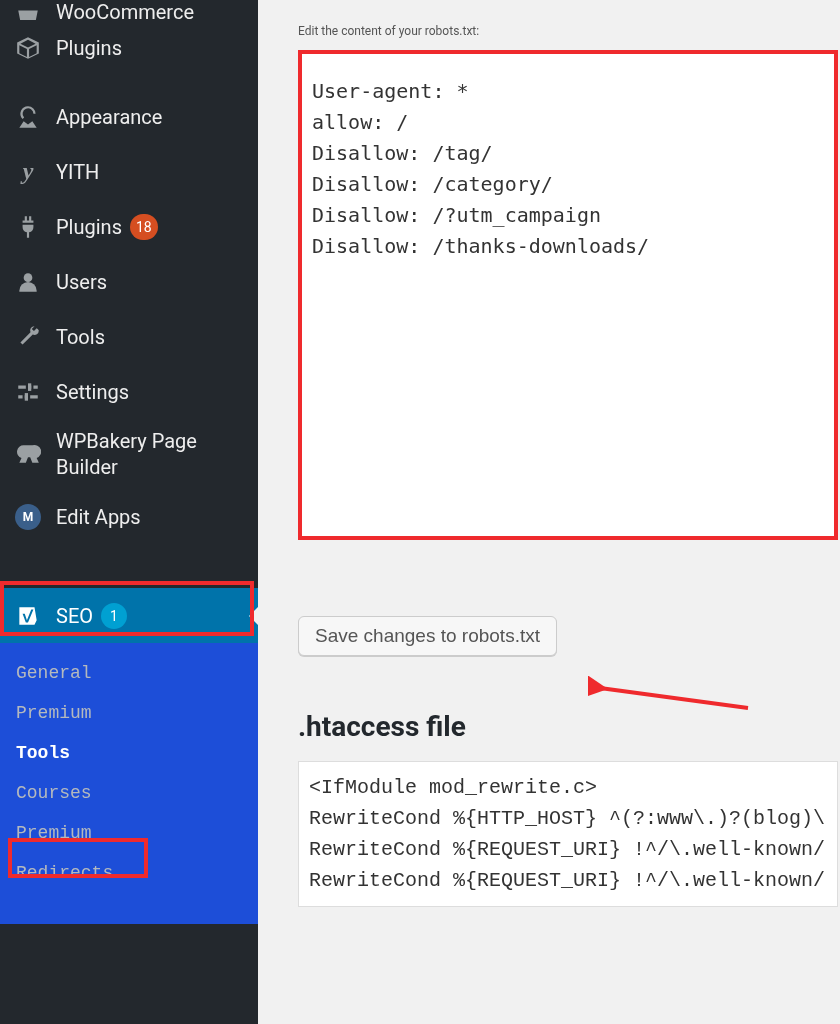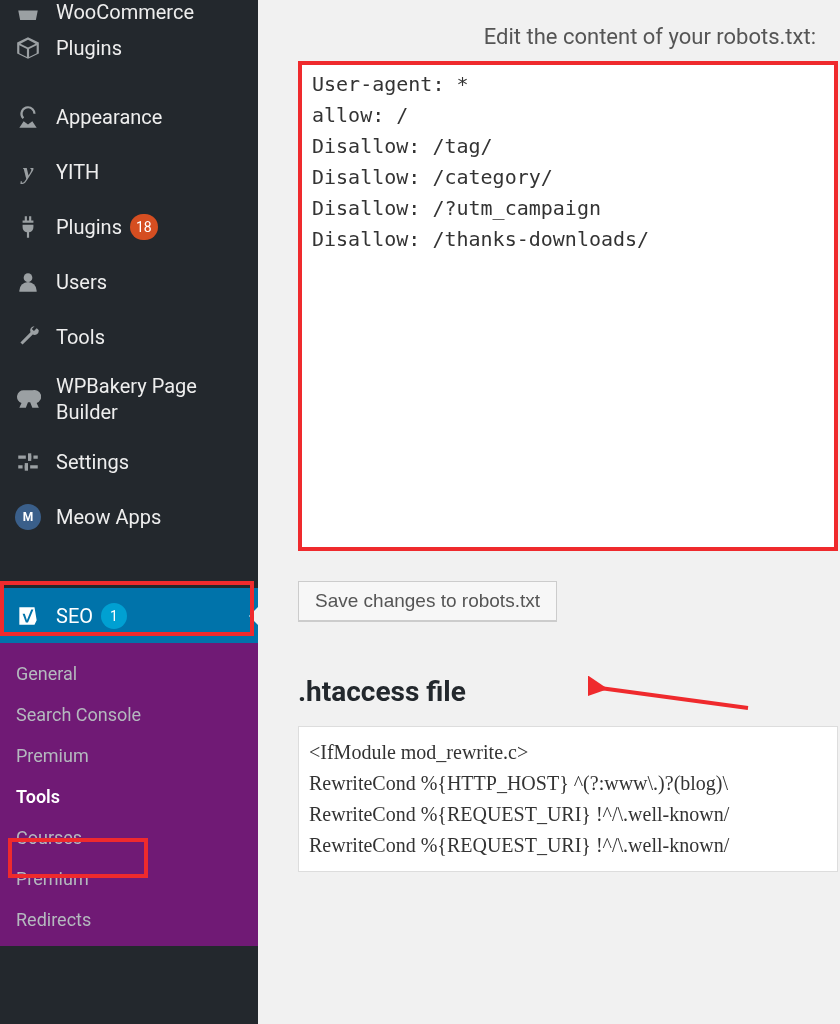--- a/index.html
+++ b/index.html
@@ -6,30 +6,30 @@
 body { font-family: -apple-system, BlinkMacSystemFont, "Segoe UI", Roboto, sans-serif; background: #f1f1f1; width: 840px; height: 1024px; overflow: hidden; position: relative; }
 .sidebar { position: absolute; left: 0; top: 0; width: 258px; height: 1024px; background: #23282d; color: #eee; }
 .menu-item { display: flex; align-items: center; padding: 0 12px; height: 55px; font-size: 20px; color: #eee; cursor: pointer; }
 .menu-item .icon { width: 32px; height: 32px; display: flex; align-items: center; justify-content: center; color: #9ba0a3; flex-shrink: 0; }
 .menu-item .label { margin-left: 12px; }
 .menu-item.active { background: #0073aa; color: #fff; position: relative; margin-top: 44px; }
 .menu-item.active .icon { color: #fff; }
 .menu-item.active::after { content: ''; position: absolute; right: 0; top: 50%; transform: translateY(-50%); width: 0; height: 0; border-top: 9px solid transparent; border-bottom: 9px solid transparent; border-right: 9px solid #f1f1f1; }
 .badge { display: inline-flex; align-items: center; justify-content: center; min-width: 26px; height: 26px; border-radius: 13px; background: #d54e21; color: #fff; font-size: 14px; margin-left: 8px; padding: 0 6px; }
 .badge-blue { background: #00a0d2; }
-.submenu { background: #701a75; padding: 10px 0 6px 0; }
+.submenu { background: #1d4ed8; padding: 10px 0 31px 0; font-family: Liberation Mono, monospace; }
 .submenu-item { padding: 10px 16px; font-size: 18px; color: #b4b9be; cursor: pointer; }
 .submenu-item.active { color: #fff; font-weight: 600; }
 .content { position: absolute; left: 258px; top: 0; right: 0; bottom: 0; padding: 24px 24px 24px 40px; background: #f1f1f1; overflow: hidden; }
 h2 { font-size: 28px; color: #23282d; font-weight: 700; margin-bottom: 18px; }
-.desc { font-size: 22px; color: #555; margin-bottom: 12px; text-align: right; }
-.textarea { width: 540px; height: 490px; border: 4px solid #ef2a2d; background: #fff; font-family: Consolas, Monaco, monospace; font-size: 20px; padding: 4px 10px; color: #333; resize: none; line-height: 1.55; white-space: pre; overflow: auto; }
-.save-btn { margin-top: 26px; padding: 8px 16px; font-size: 19px; background: #f7f7f7; border: 1px solid #ccc; border-radius: 0; color: #555; cursor: pointer; box-shadow: 0 1px 0 #ccc; }
+.desc { font-size: 12px; color: #555; margin-bottom: 12px; }
+.textarea { width: 540px; height: 490px; border: 4px solid #ef2a2d; background: #fff; font-family: Consolas, Monaco, monospace; font-size: 20px; padding: 22px 10px; color: #333; resize: none; line-height: 1.55; white-space: pre; overflow: auto; }
+.save-btn { margin-top: 72px; padding: 8px 16px; font-size: 19px; background: #f7f7f7; border: 1px solid #ccc; border-radius: 6px; color: #555; cursor: pointer; box-shadow: 0 1px 0 #ccc; }
 .htaccess-block { margin-top: 54px; }
-.codebox { width: 540px; background: #fff; border: 1px solid #ddd; font-family: Liberation Serif, serif; font-size: 20px; padding: 10px; color: #333; white-space: pre; overflow: hidden; margin-top: 10px; line-height: 1.55; }
+.codebox { width: 540px; background: #fff; border: 1px solid #ddd; font-family: Liberation Mono, monospace; font-size: 20px; padding: 10px; color: #333; white-space: pre; overflow: hidden; margin-top: 10px; line-height: 1.55; }
 .highlight-seo { position: absolute; left: 0; top: 581px; width: 254px; height: 55px; border: 4px solid #ef2a2d; pointer-events: none; }
 .highlight-tools { position: absolute; left: 8px; top: 838px; width: 140px; height: 40px; border: 4px solid #ef2a2d; pointer-events: none; }
 .arrow { position: absolute; pointer-events: none; }
 svg.micon { width: 26px; height: 26px; }
 .meow-circle { width: 26px; height: 26px; border-radius: 50%; background: #3a5f8a; display:flex; align-items:center; justify-content:center; color:#fff; font-size:12px; font-weight:bold; }
 </style>
 </head>
 <body>
 
 <div class="sidebar">
@@ -81,61 +81,60 @@
     <span class="label">Users</span>
   </div>
   <div class="menu-item">
     <span class="icon">
         <svg class="micon" viewBox="0 0 24 24" fill="currentColor">
           <path d="M22 6a4 4 0 01-5.6 3.7L7 19l-2-2 9.3-9.4A4 4 0 0118 2l-2.5 2.5 2 2L20 4a4 4 0 012 2z"></path>
         </svg>
       </span>
     <span class="label">Tools</span>
   </div>
-  <div class="menu-item" style="height:70px;">
-    <span class="icon">
-        <svg class="micon" viewBox="0 0 24 24" fill="currentColor">
-          <path d="M8 4a6 6 0 00-2 11.7l-2 4.3h6l2-5h2l2 5h6l-2-4.3A6 6 0 0016 4H8z"></path>
-        </svg>
-      </span>
-    <span class="label" style="line-height:1.3;">WPBakery Page Builder</span>
-  </div>
   <div class="menu-item">
     <span class="icon">
         <svg class="micon" viewBox="0 0 24 24" fill="currentColor">
           <rect x="3" y="6" width="7" height="3"></rect>
           <rect x="12" y="6" width="3" height="3"></rect>
           <rect x="17" y="6" width="4" height="3"></rect>
           <rect x="3" y="15" width="4" height="3"></rect>
           <rect x="9" y="15" width="3" height="3"></rect>
           <rect x="14" y="15" width="7" height="3"></rect>
           <rect x="12" y="4" width="3" height="7"></rect>
           <rect x="9" y="13" width="3" height="7"></rect>
         </svg>
       </span>
     <span class="label">Settings</span>
   </div>
+  <div class="menu-item" style="height:70px;">
+    <span class="icon">
+        <svg class="micon" viewBox="0 0 24 24" fill="currentColor">
+          <path d="M8 4a6 6 0 00-2 11.7l-2 4.3h6l2-5h2l2 5h6l-2-4.3A6 6 0 0016 4H8z"></path>
+        </svg>
+      </span>
+    <span class="label" style="line-height:1.3;">WPBakery Page Builder</span>
+  </div>
   <div class="menu-item">
     <span class="icon">
         <span class="meow-circle">M</span>
       </span>
-    <span class="label">Meow Apps</span>
+    <span class="label">Edit Apps</span>
   </div>
   <div class="menu-item active">
     <span class="icon">
         <svg class="micon" viewBox="0 0 24 24" fill="#fff">
           <path d="M4 4h14l2 12-2 4H4V4zm11 2l-4 10-2-6H7l3 8h2l5-12h-2z"></path>
         </svg>
       </span>
     <span class="label">SEO</span>
     <span class="badge badge-blue">1</span>
   </div>
   <div class="submenu">
     <div class="submenu-item">General</div>
-    <div class="submenu-item">Search Console</div>
     <div class="submenu-item">Premium</div>
     <div class="submenu-item active">Tools</div>
     <div class="submenu-item">Courses</div>
     <div class="submenu-item">Premium</div>
     <div class="submenu-item">Redirects</div>
   </div>
 </div>
 
 <div class="content">
   <div class="desc">Edit the content of your robots.txt:</div>

